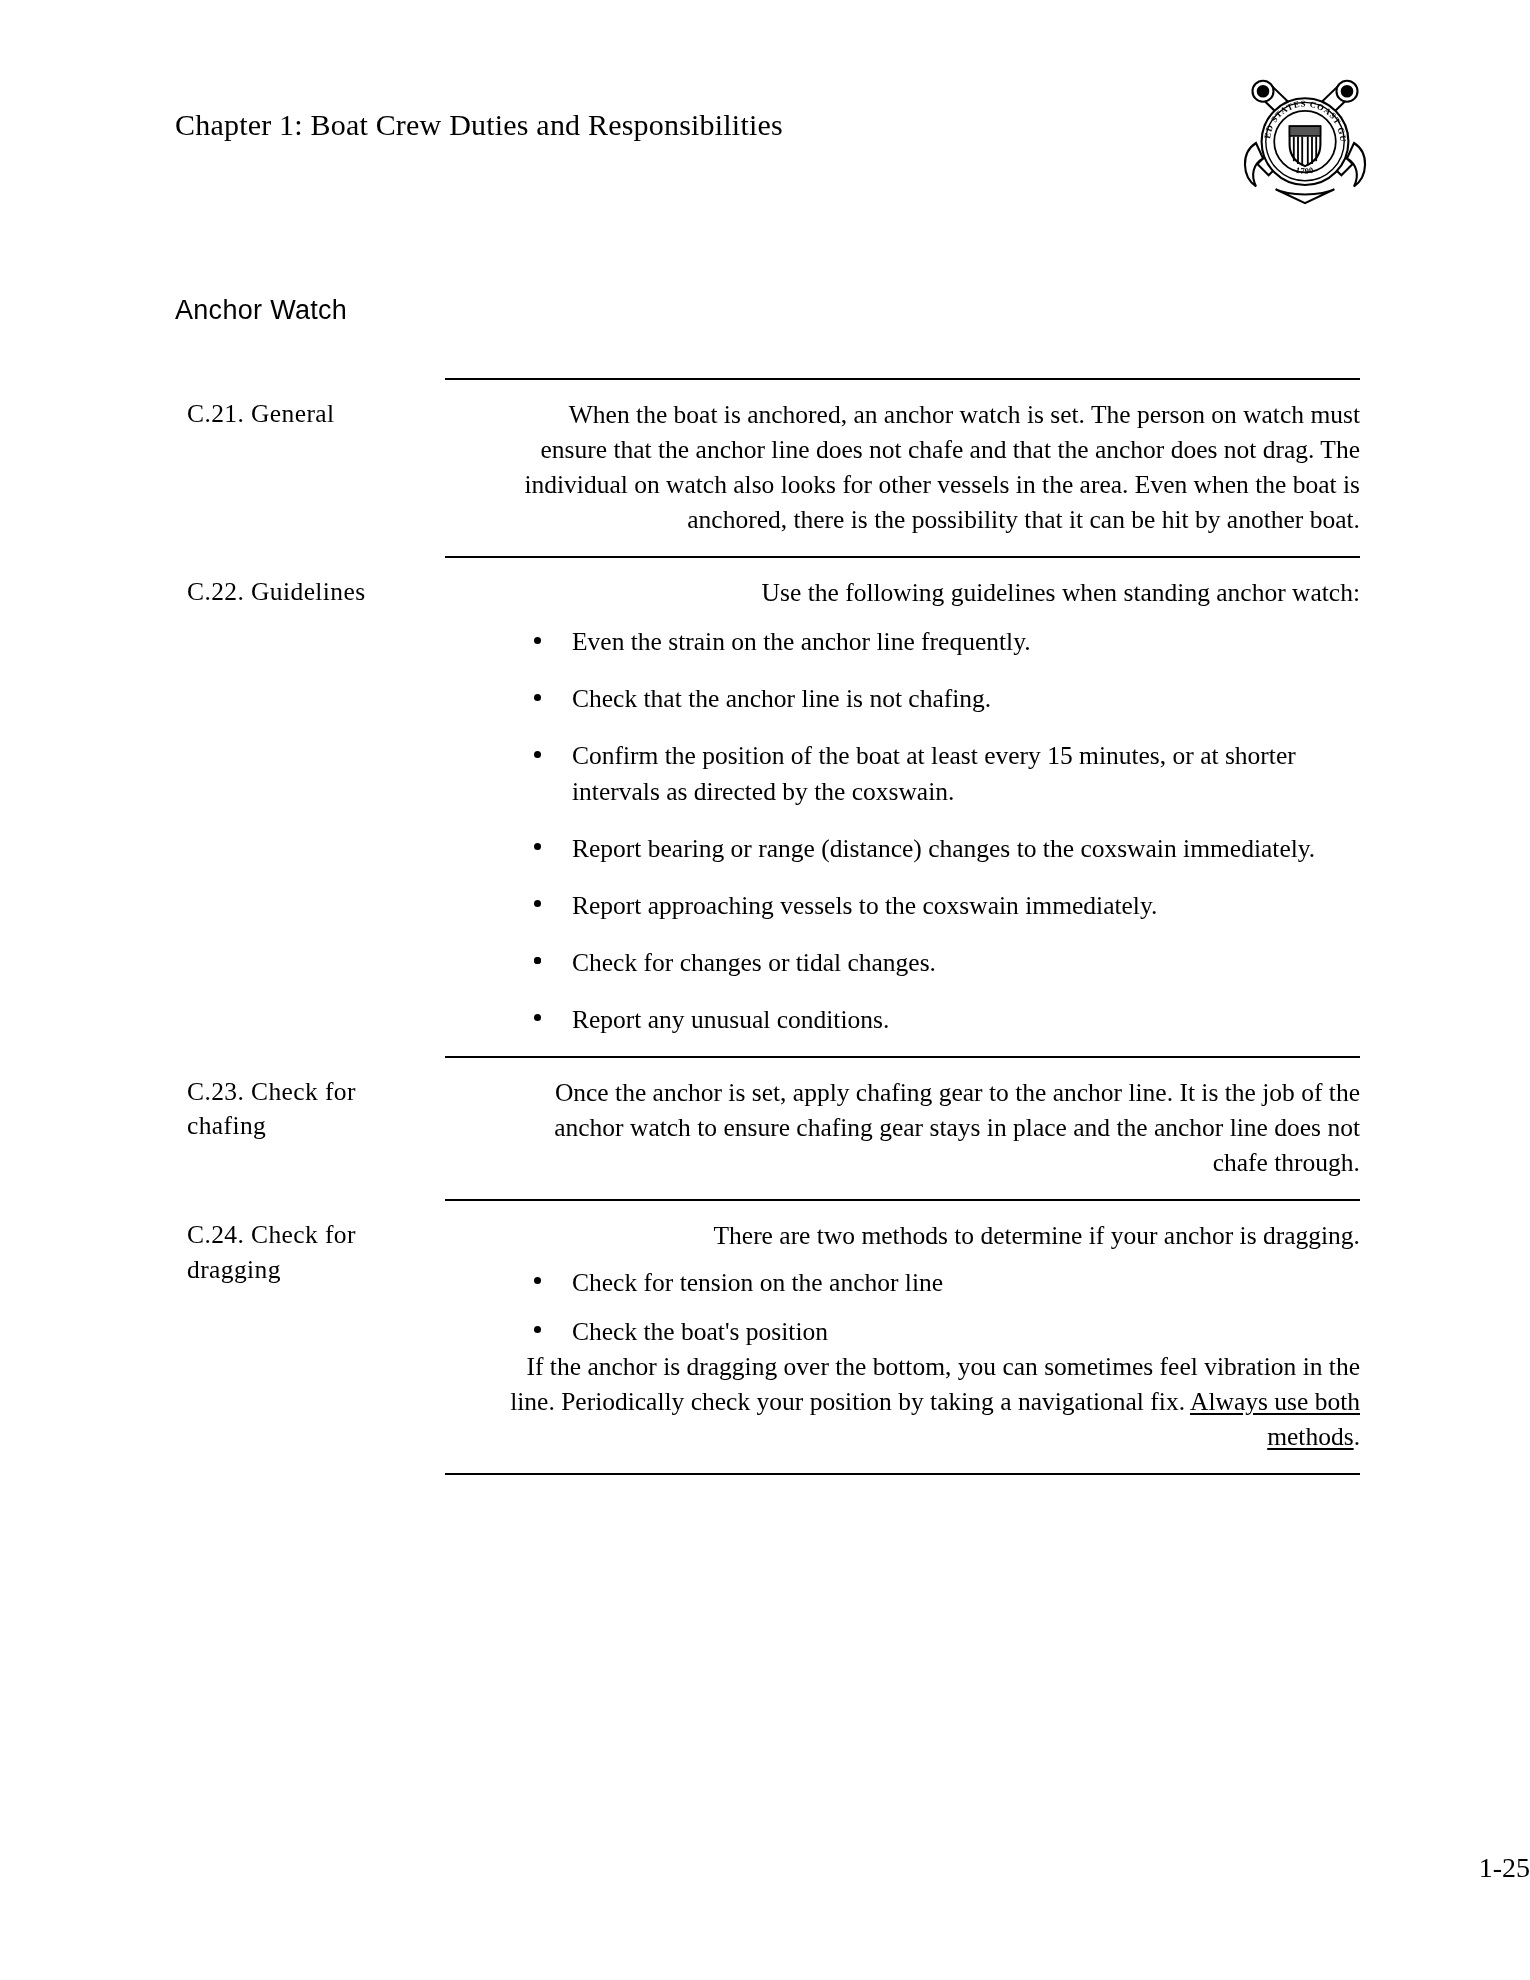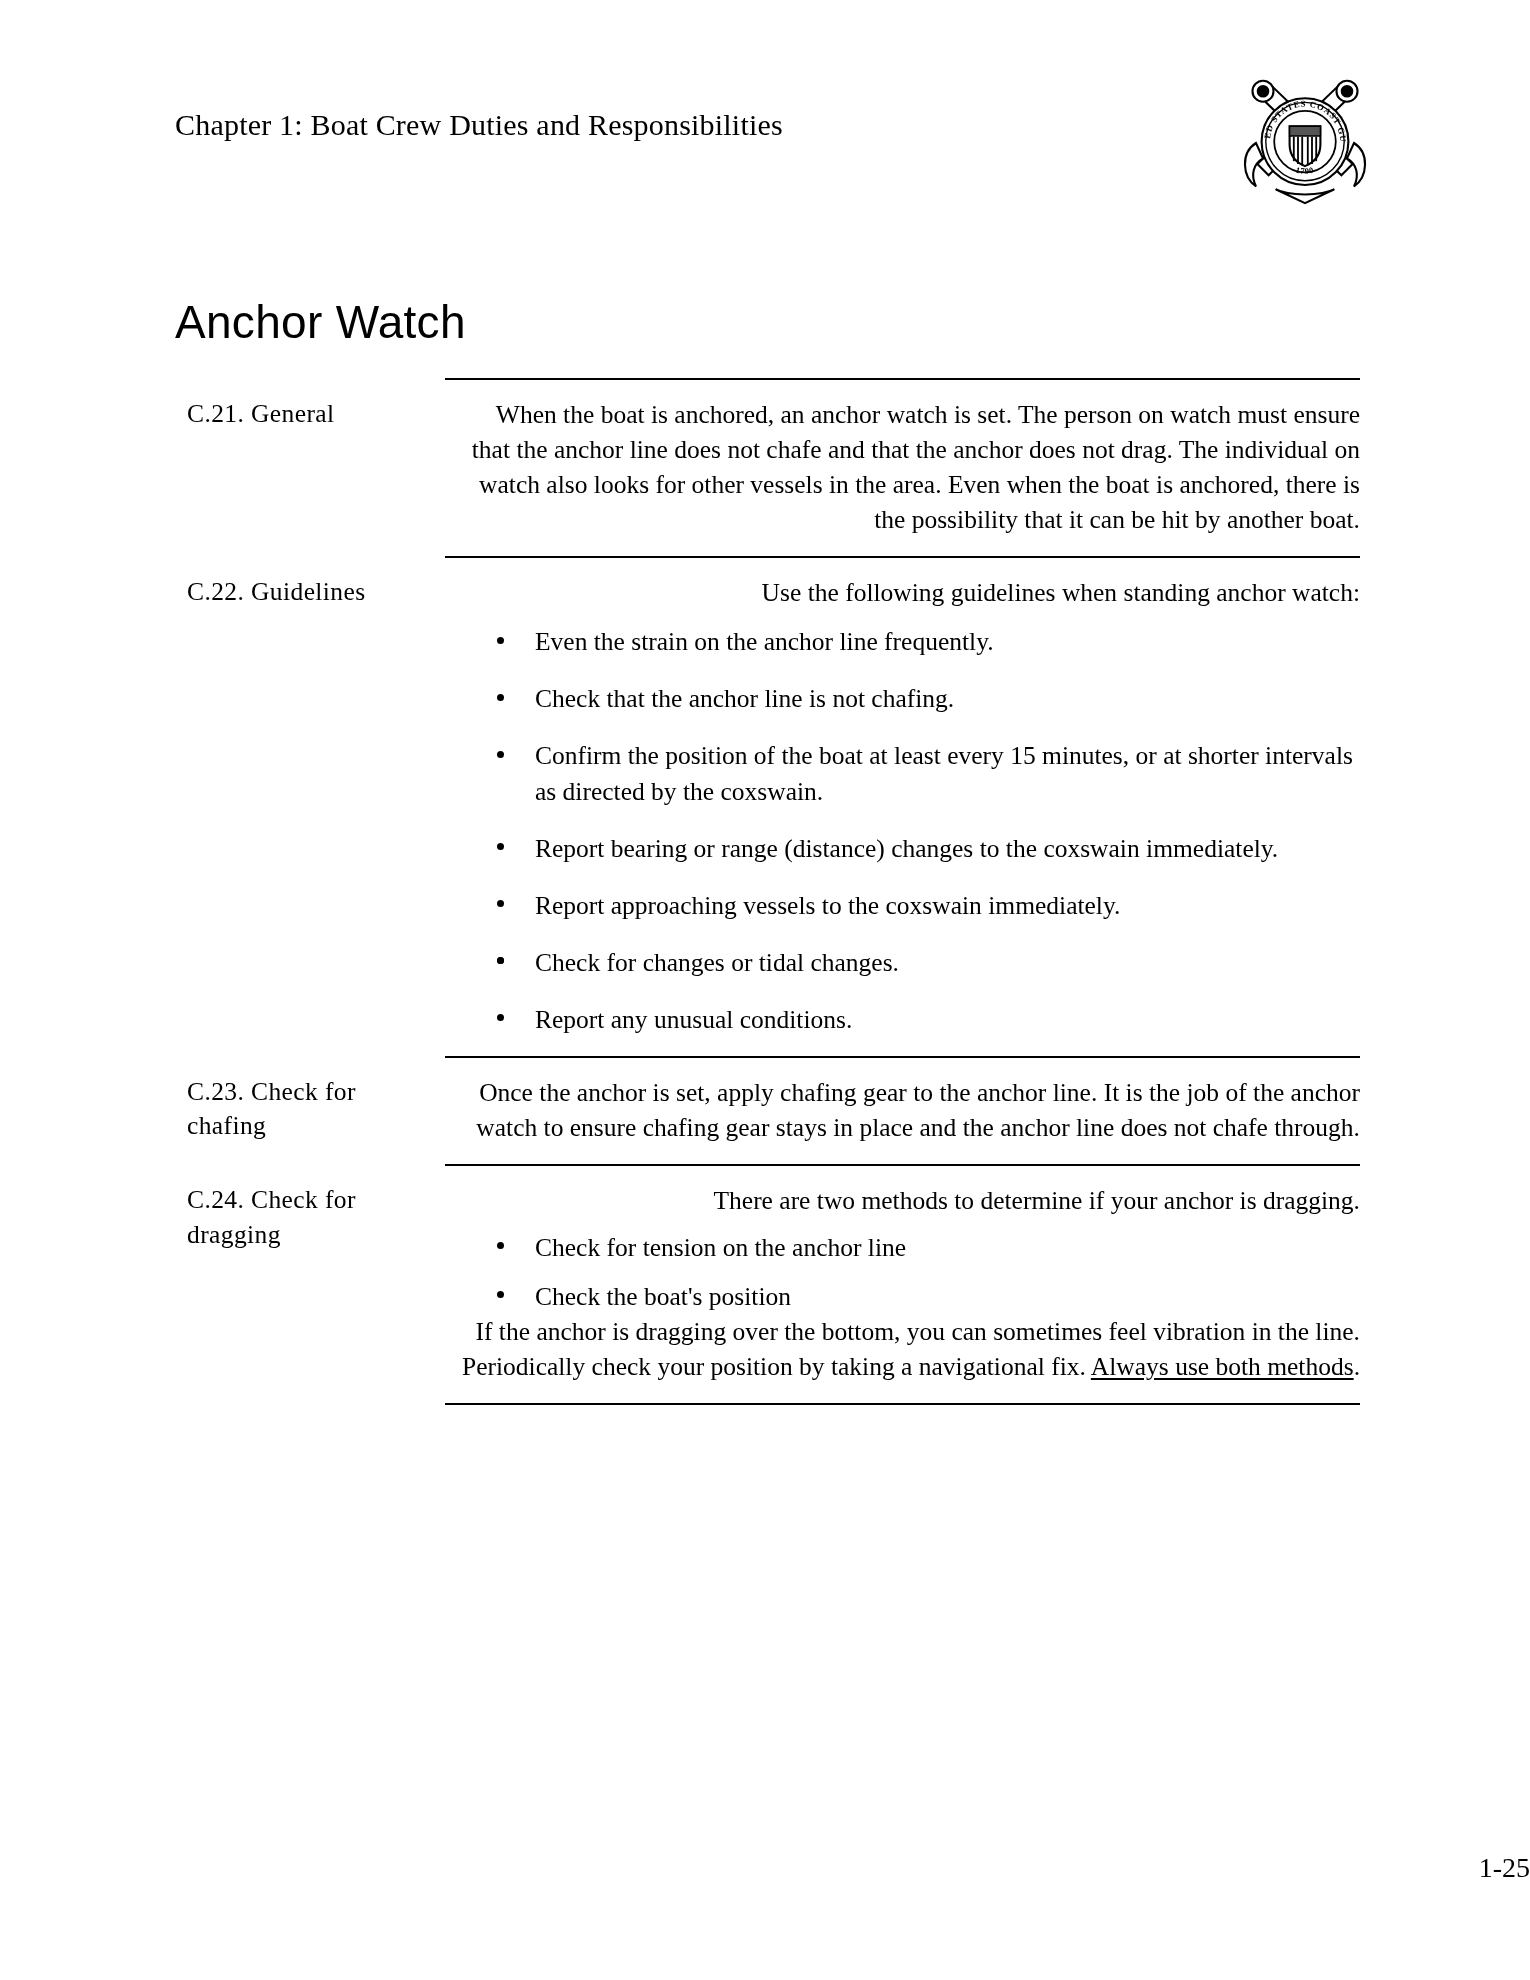--- a/index.html
+++ b/index.html
@@ -51,21 +51,21 @@
     height: 140px;
   }
   .seal svg { display: block; width: 140px; height: 140px; }
 
   
   .page-title {
     position: absolute;
     top: 295px;
     left: 175px;
     font-family: "Liberation Sans", "DejaVu Sans", sans-serif;
-    font-size: 46px;
+    font-size: 27px;
     font-weight: 400;
     letter-spacing: 0.3px;
     color: #000;
   }
 
   
   .content {
     position: absolute;
     top: 378px;
     left: 185px;
@@ -77,20 +77,21 @@
     border-top: 2.4px solid #000;
     margin-left: 260px;
     width: 915px;
   }
 
   .row {
     display: flex;
     align-items: flex-start;
     padding-top: 17px;
     padding-bottom: 19px;
+    gap: 37px;
   }
   .label-col {
     width: 260px;
     flex: 0 0 260px;
     box-sizing: border-box;
     padding-right: 18px;
     padding-left: 2px;
     font-size: 25.5px;
     line-height: 1.36;
     letter-spacing: 0.4px;

